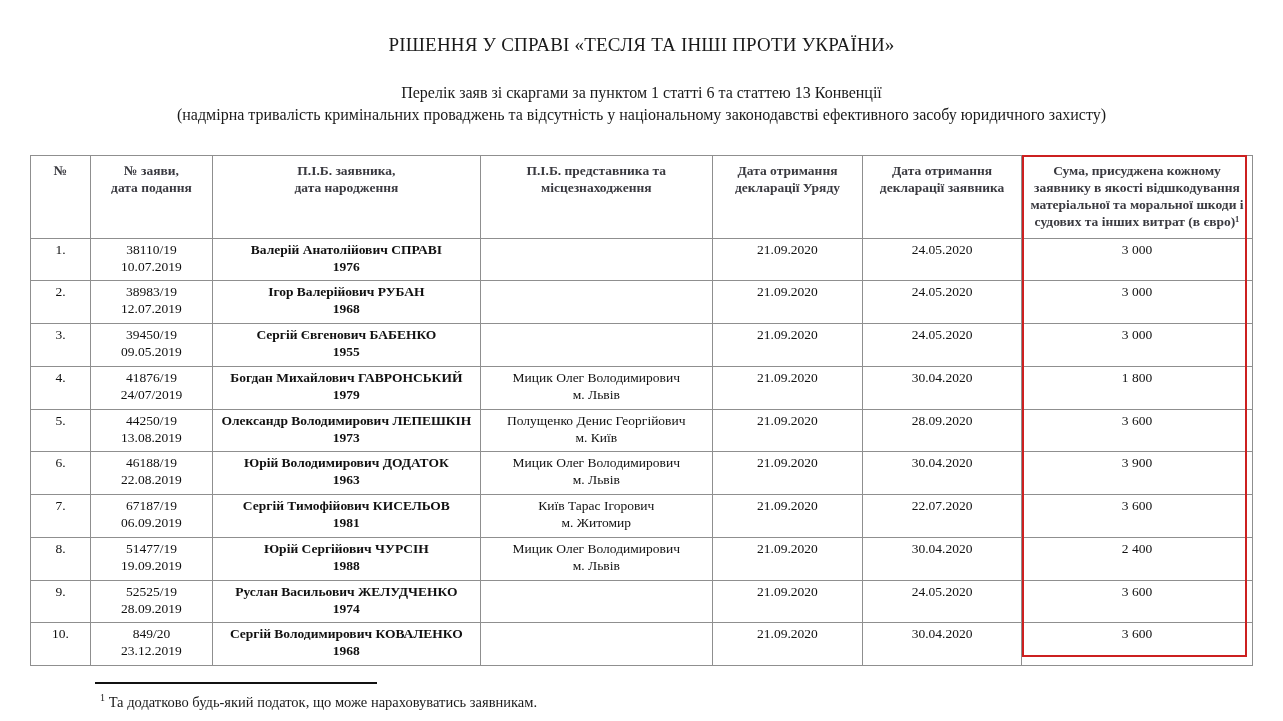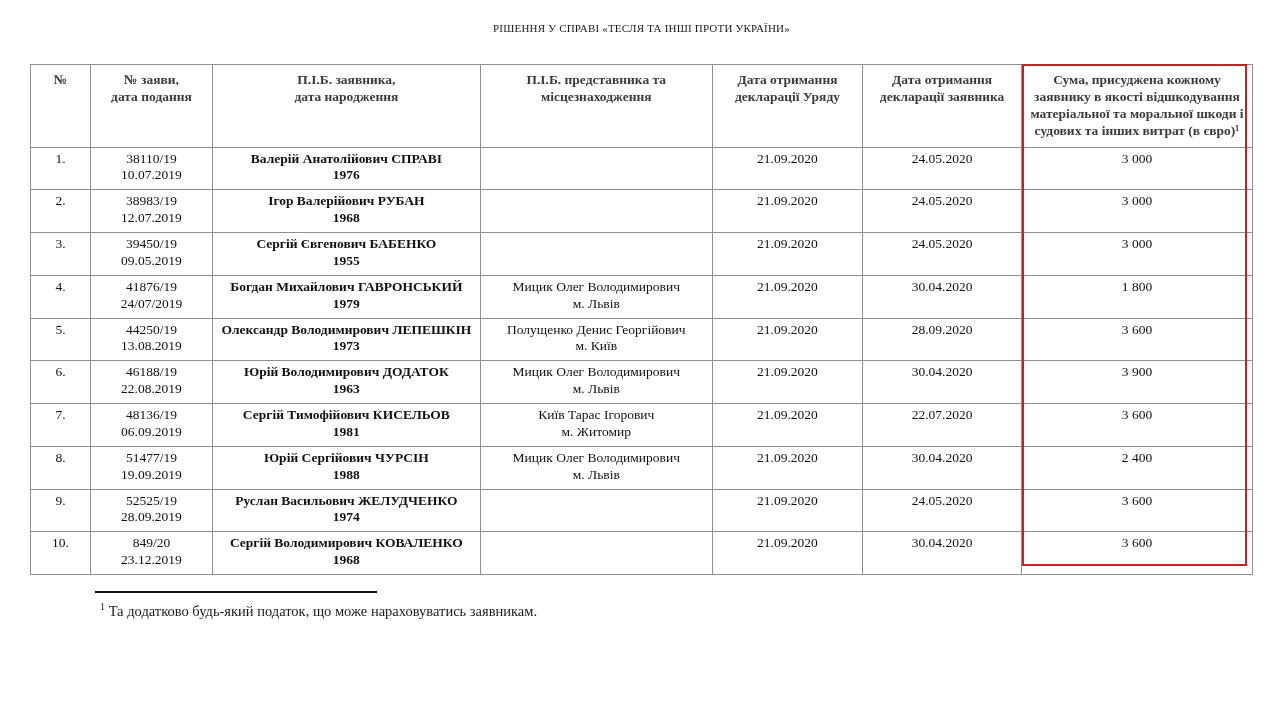--- a/index.html
+++ b/index.html
@@ -10,24 +10,24 @@
   }
   .page {
     width: 1283px;
     height: 721px;
     background: #fff;
     padding: 20px 30px 0 30px;
     overflow: hidden;
   }
   .case-title {
     text-align: center;
-    font-size: 11px;
+    font-size: 19px;
     letter-spacing: 0.2px;
     color: #1a1a1a;
-    margin-top: 2px;
+    margin-top: 14px;
   }
   .annex-title {
     text-align: center;
     font-size: 21px;
     margin-top: 10px;
     color: #1a1a1a;
   }
   .subtitle {
     text-align: center;
     font-size: 16px;
@@ -85,20 +85,22 @@
   .footnote sup { font-size: 10px; }
 </style>
 </head>
 <body>
 
 <div class="page">
 
   <div class="case-title">РІШЕННЯ У СПРАВІ «ТЕСЛЯ ТА ІНШІ ПРОТИ УКРАЇНИ»</div>
 
   <div class="subtitle">
+    <div>Перелік заяв зі скаргами за пунктом 1 статті 6 та статтею 13 Конвенції</div>
+    <div>(надмірна тривалість кримінальних проваджень та відсутність у національному законодавстві ефективного засобу юридичного захисту)</div>
   </div>
 
   <div class="table-wrap">
     <table class="apps">
       <colgroup>
         <col style="width:4.9%">
         <col style="width:10.0%">
         <col style="width:21.9%">
         <col style="width:19.0%">
         <col style="width:12.3%">
@@ -285,21 +287,21 @@
     <td>
               <div>3 900</div>
             </td>
   </tr>
 
   <tr>
     <td>
               <div>7.</div>
             </td>
     <td>
-              <div>48136/19</div>
+              <div>67187/19</div>
               <div>06.09.2019</div>
             </td>
     <td class="cell-applicant">
               <div>Сергій Тимофійович КИСЕЛЬОВ</div>
               <div>1981</div>
             </td>
     <td>
               <div>Київ Тарас Ігорович</div>
               <div>м. Житомир</div>
             </td>

